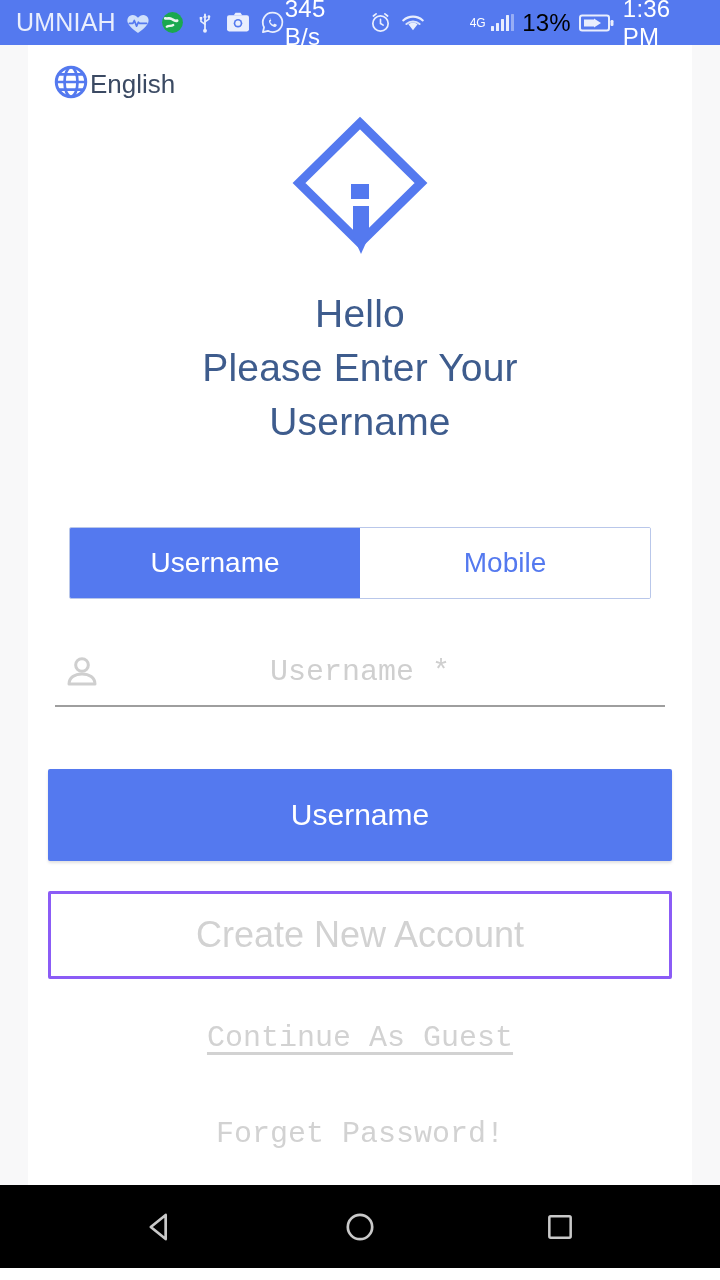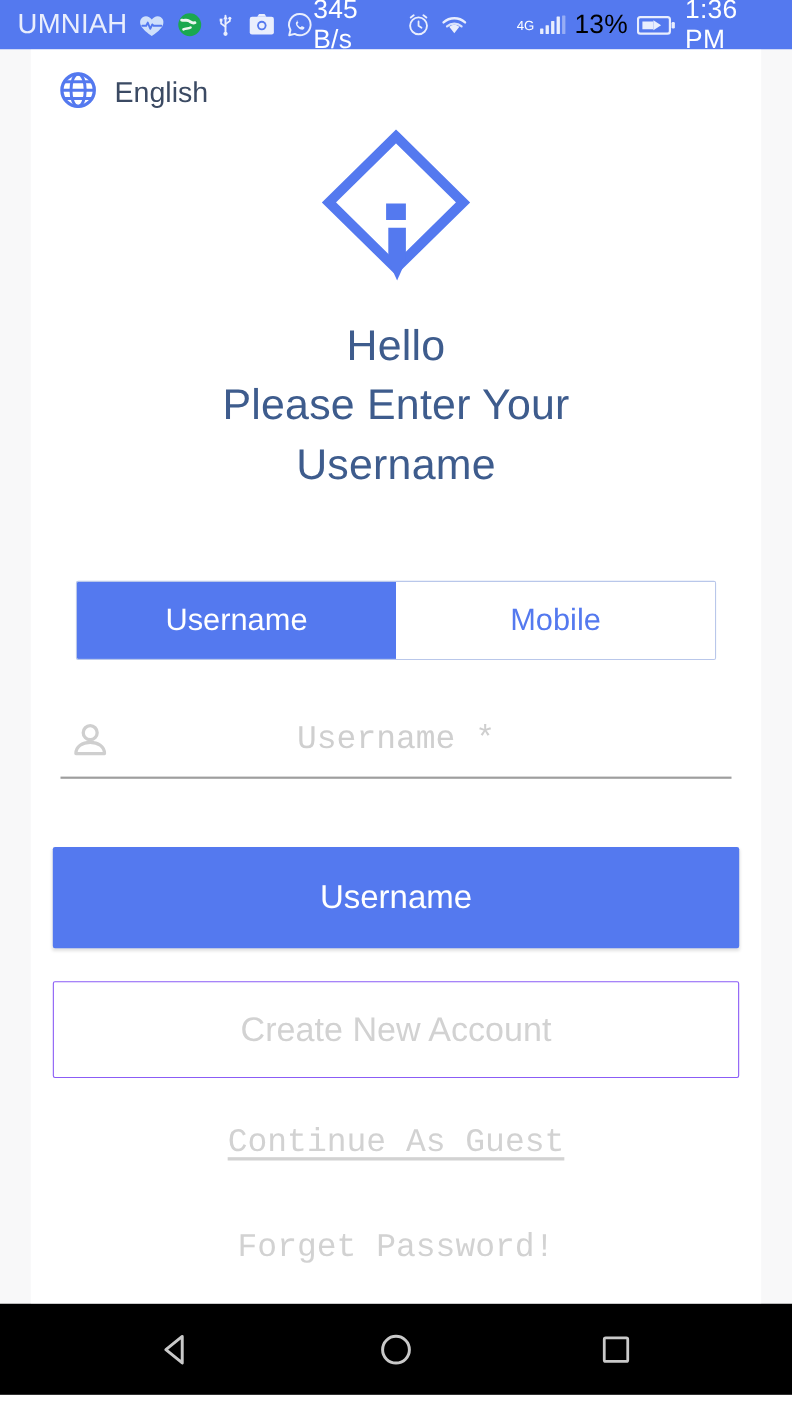--- a/index.html
+++ b/index.html
@@ -55,21 +55,21 @@
     width:664px;
     background:#ffffff;
     position:relative;
     display:flex; flex-direction:column;
     align-items:center;
   }
 
   
   .lang {
     align-self:flex-start;
-    display:flex; align-items:center; gap:14px;
+    display:flex; align-items:center; gap:0;
     margin:18px 0 0 24px;
     cursor:pointer;
   }
   .lang-label { font-size:26px; color:#3b4a63; }
 
   
   .logo-wrap {
     margin-top:6px;
     width:160px; height:150px;
     display:flex; align-items:center; justify-content:center;
@@ -139,23 +139,23 @@
     font-family:"Liberation Sans", sans-serif;
     border:none; border-radius:2px;
     cursor:pointer;
     box-shadow:0 2px 3px rgba(0,0,0,.12);
   }
   .btn-outline {
     margin-top:30px;
     width:624px; height:88px;
     background:#ffffff;
     color:#d2d2d2;
-    font-size:31px;
+    font-size:36px;
     font-family:"Liberation Sans", sans-serif;
-    border:1px solid #8b5cf6;
+    border:3px solid #8b5cf6;
     border-radius:2px;
     cursor:pointer;
   }
 
   
   .link {
     margin-top:42px;
     font-size:30px;
     color:#d2d2d2;
     text-decoration:underline;

